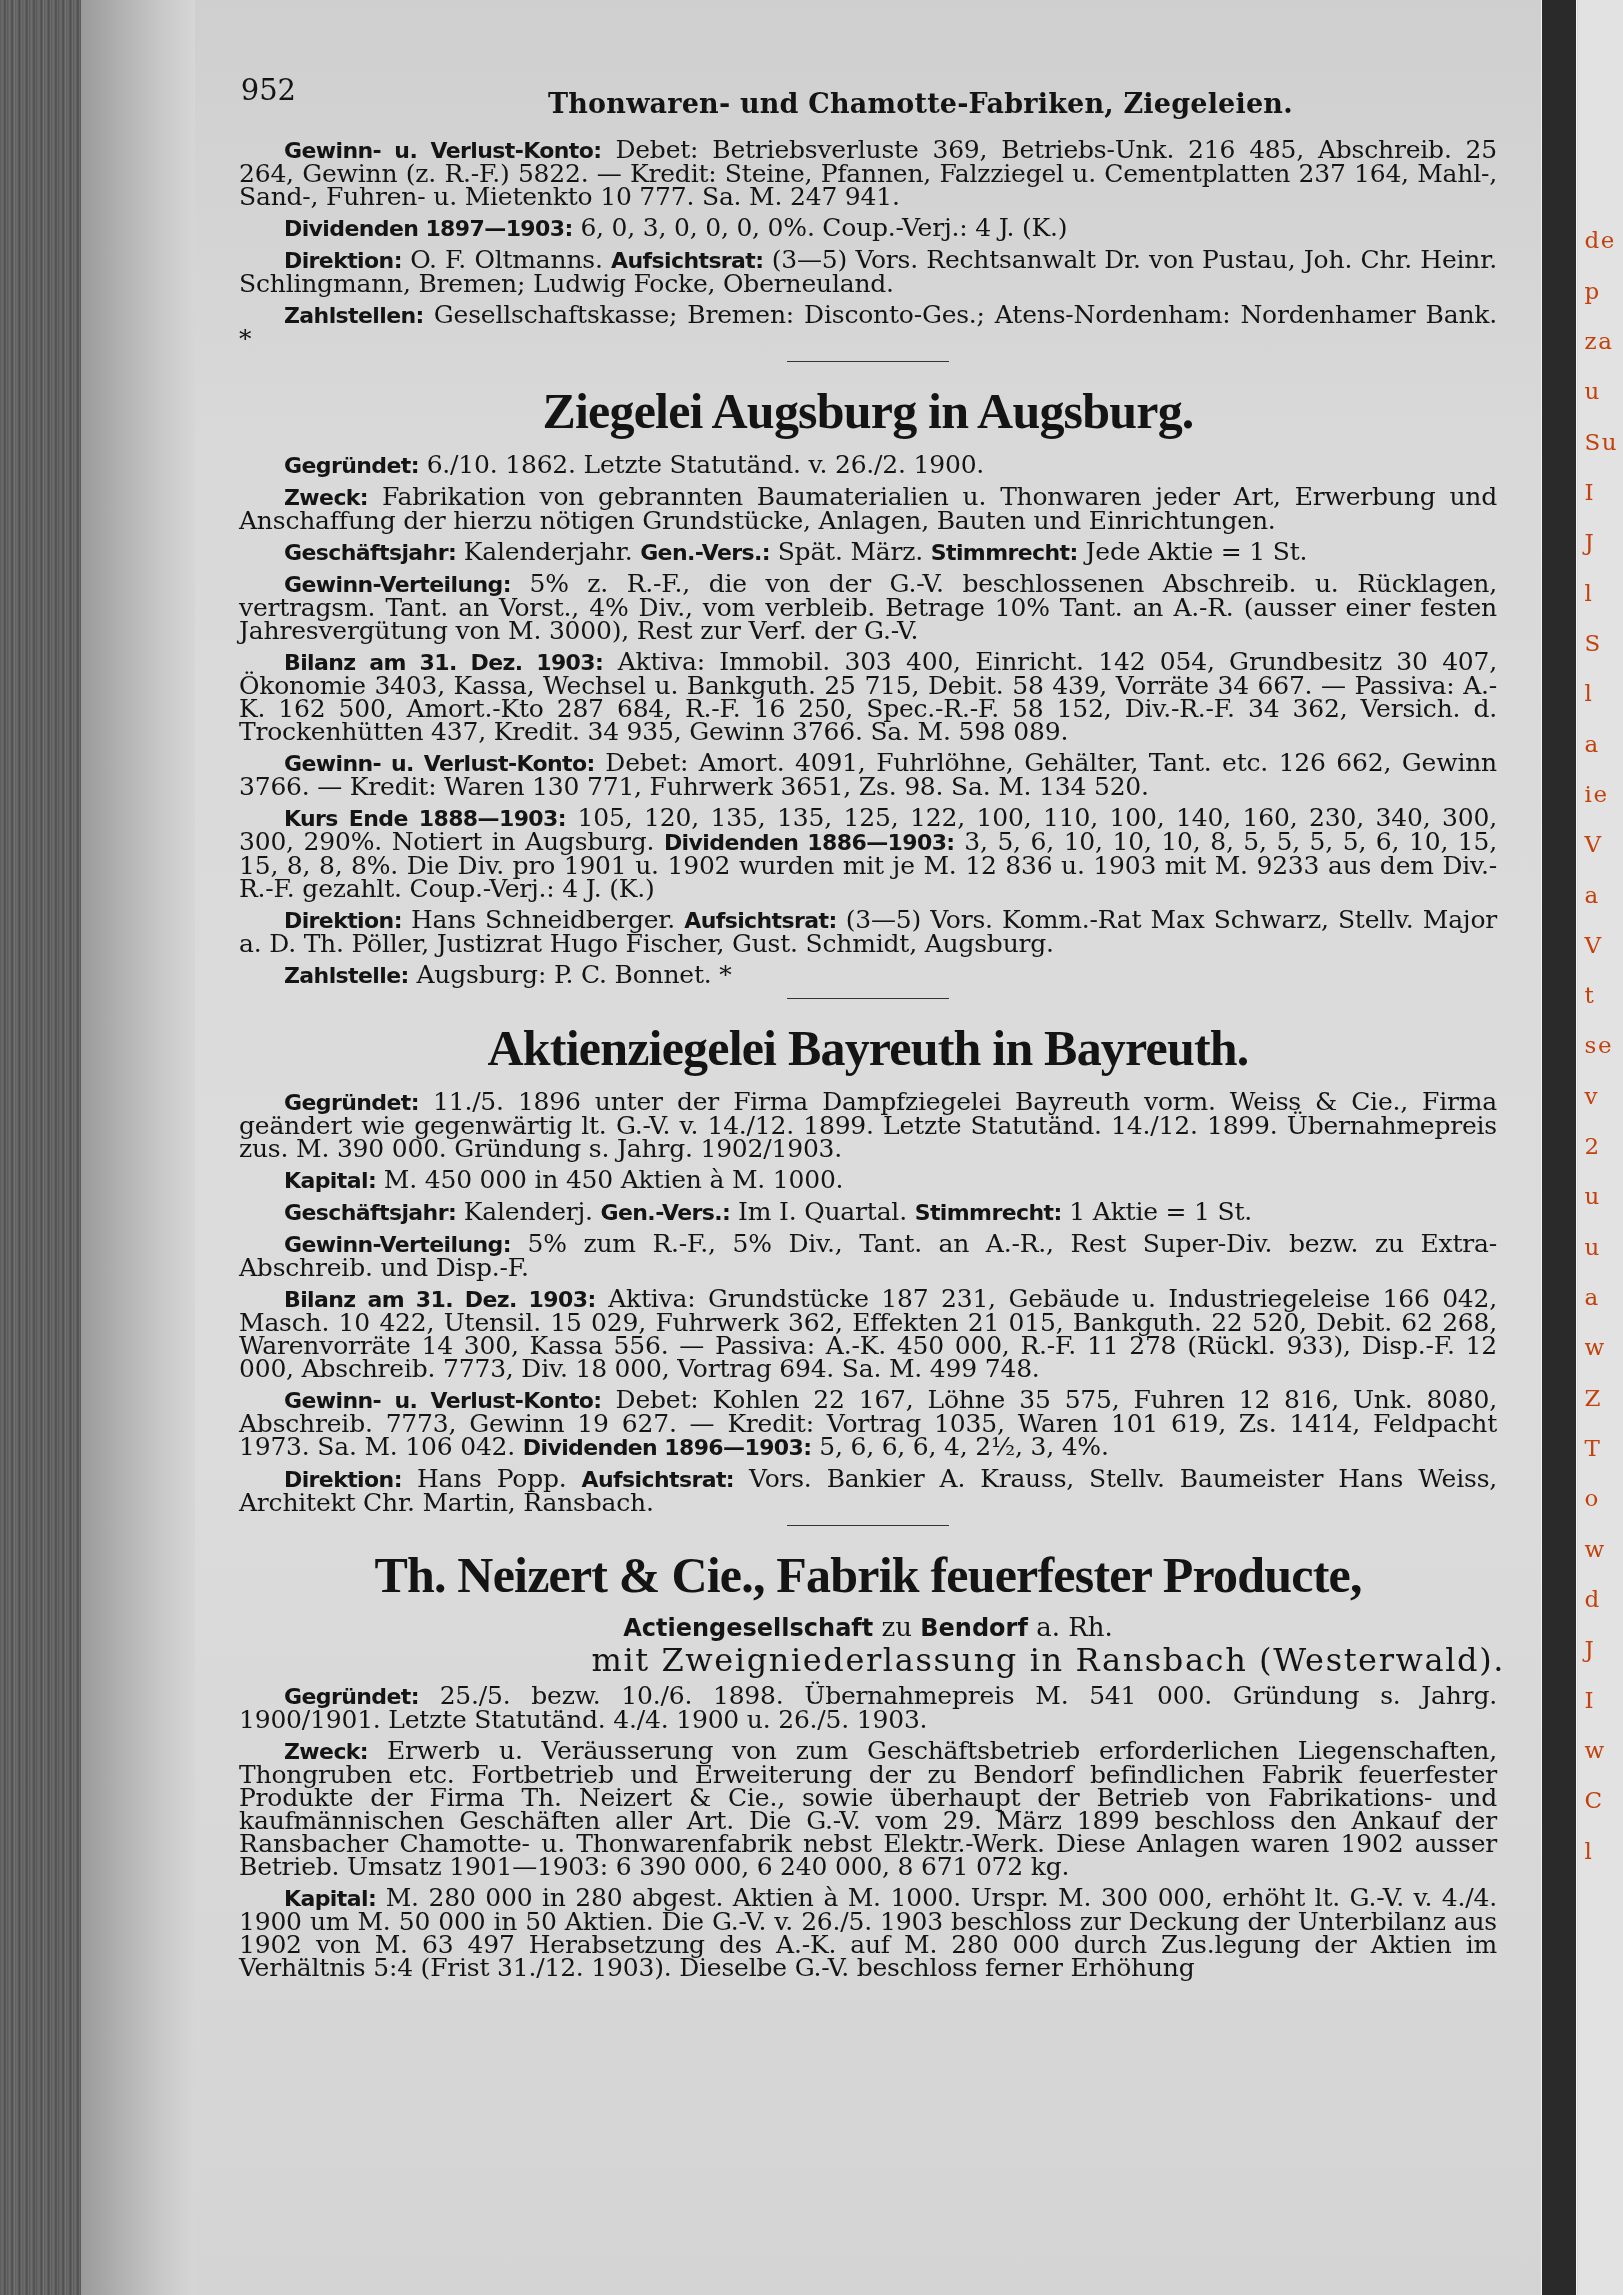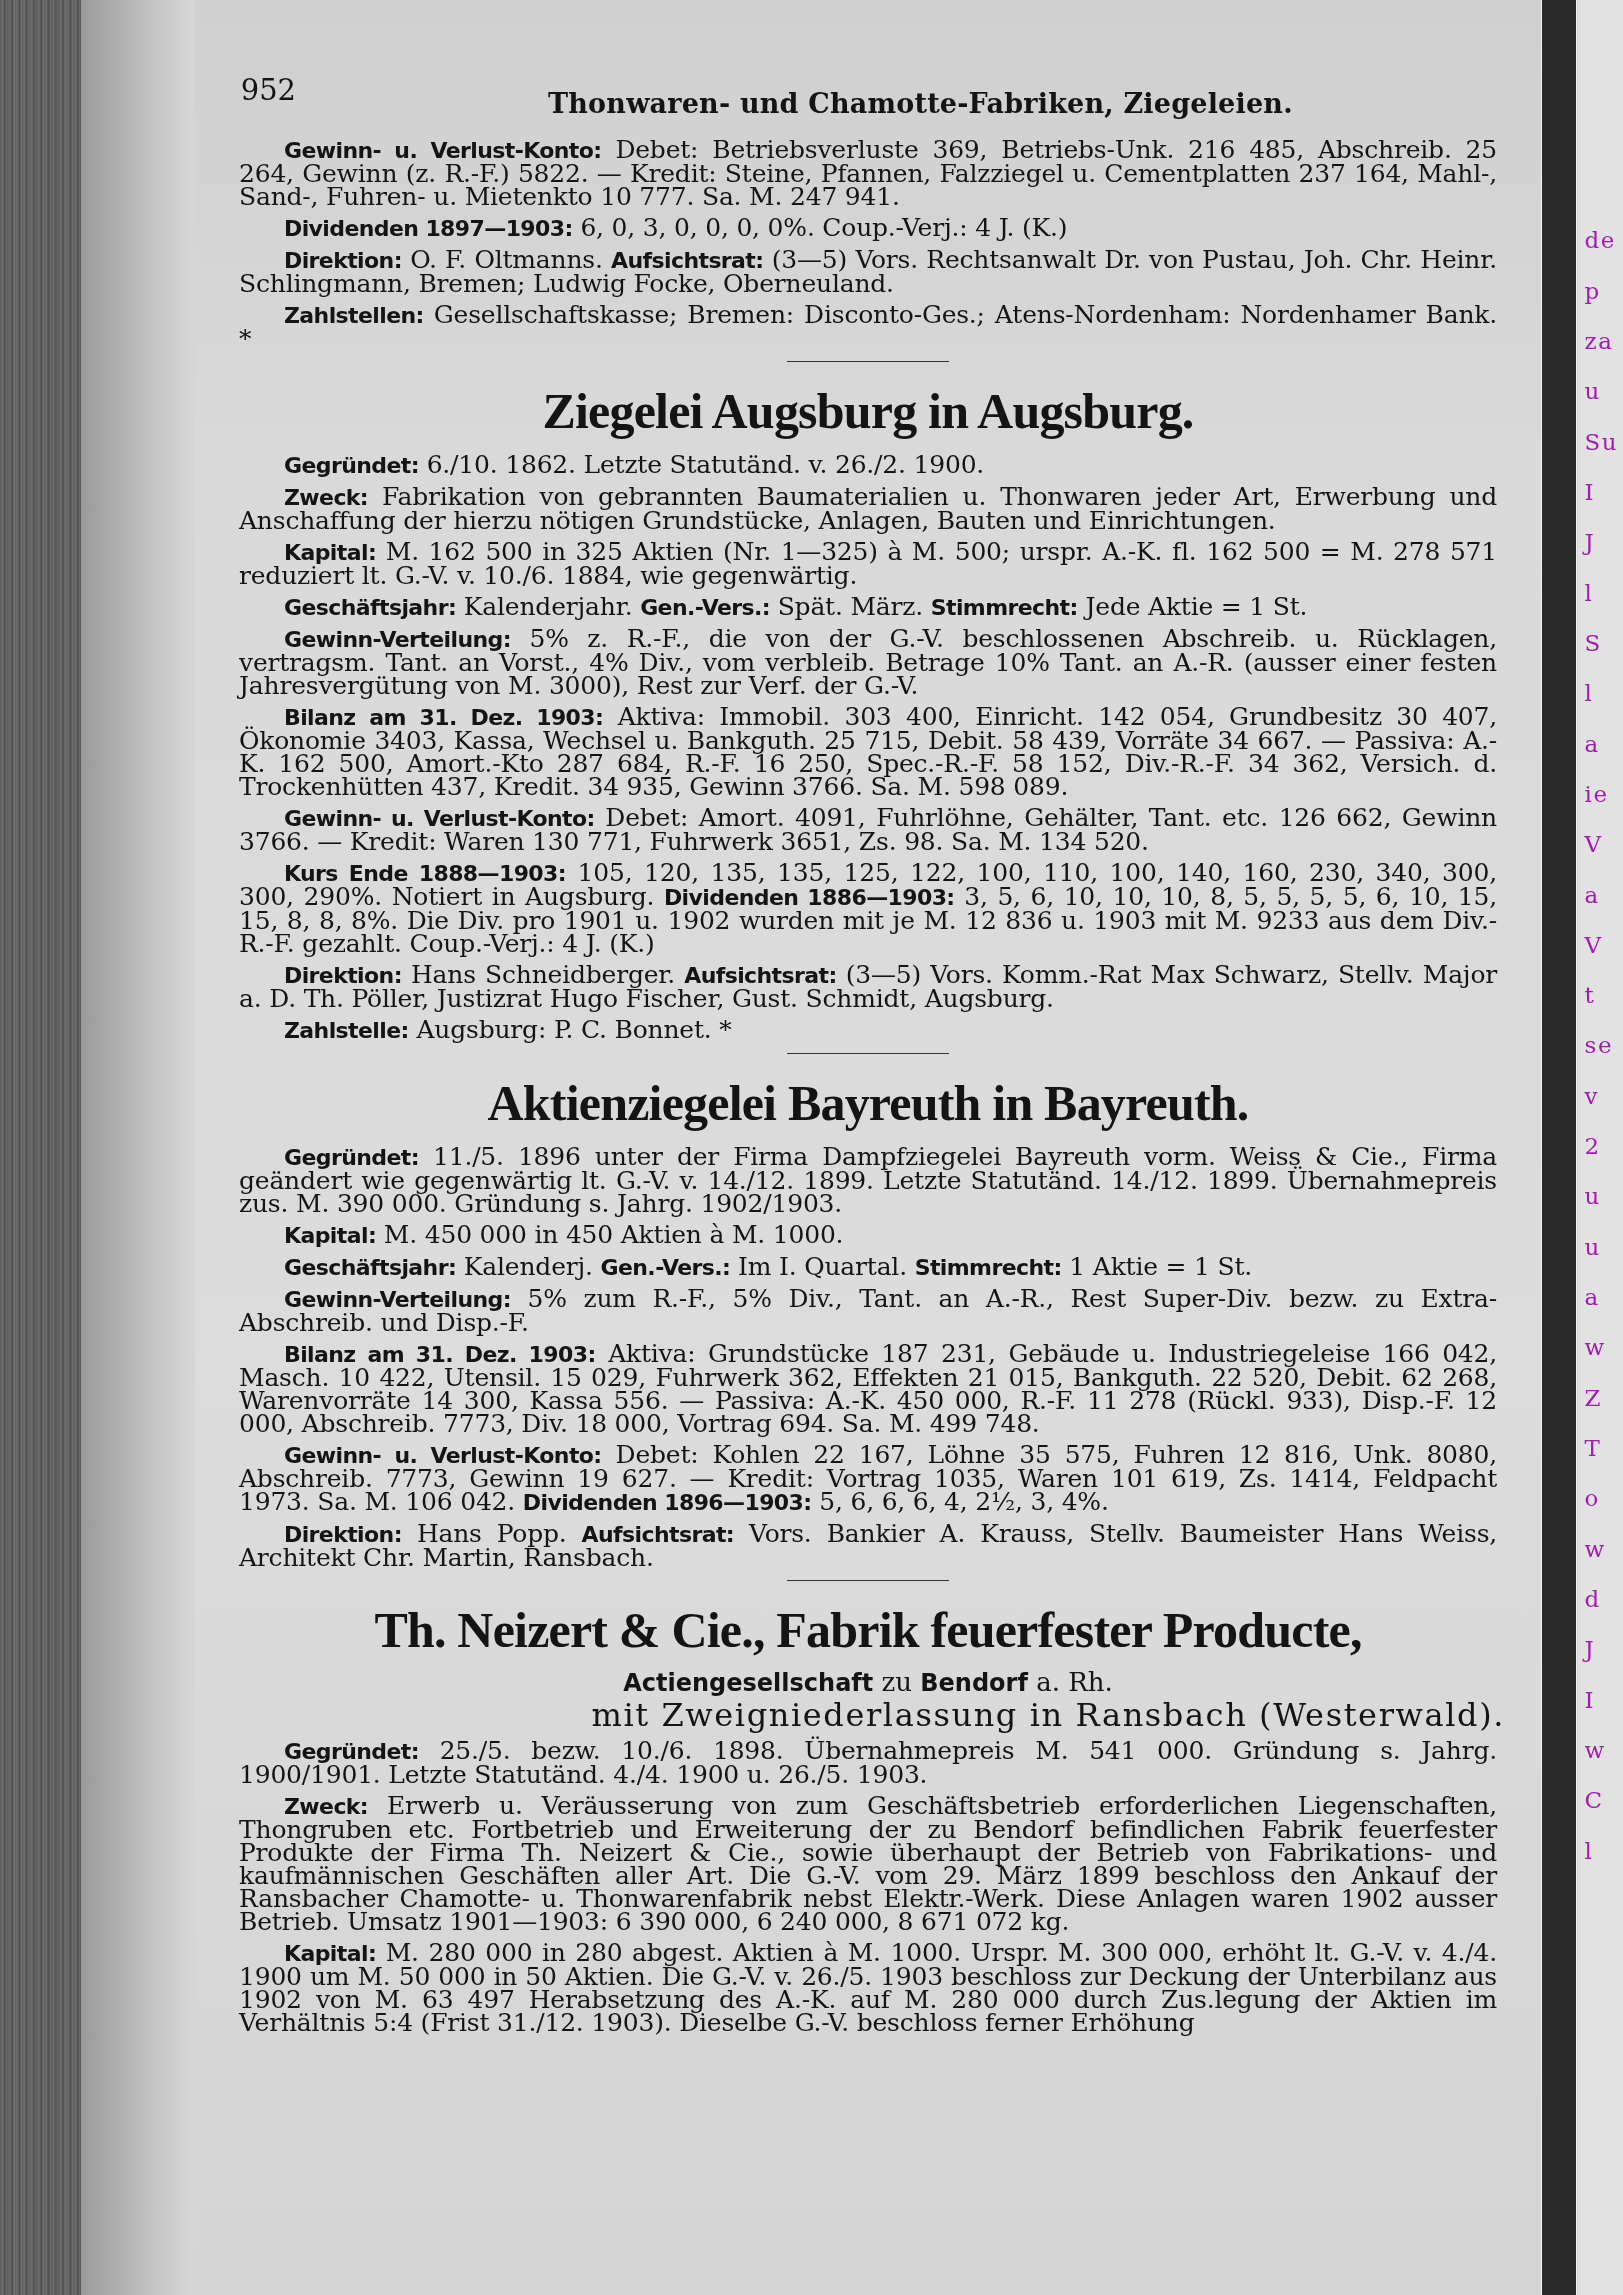--- a/index.html
+++ b/index.html
@@ -23,21 +23,21 @@
   }
   .gutter {
     position: absolute; left: 1541px; top: 0; width: 34px; height: 2295px;
     background: #2a2a2a; border-left: 1.6px solid #f2f2f2; border-right: 1.6px solid #f2f2f2;
   }
   .next-page {
     position: absolute; left: 1578px; top: 0; width: 45px; height: 2295px;
     background: #e2e2e2; overflow: hidden;
   }
   .next-page span {
-    position: absolute; left: 6.5px; font-size: 23px; color: #a21caf;
+    position: absolute; left: 6.5px; font-size: 23px; color: #c2410c;
     white-space: nowrap; letter-spacing: 1.6px;
   }
   .content {
     position: absolute; left: 231px; top: 73px; width: 1274px;
   }
   .running-head {
     position: relative; height: 57px; font-size: 27px;
   }
   .page-number { position: absolute; left: 9.7px; top: 0; font-size: 29px; }
   .running-title { position: absolute; left: 317px; top: 14.6px; letter-spacing: 0.2px; font-weight: bold; }
@@ -113,21 +113,20 @@
       <p class="para"><span class="lbl">Direktion:</span><span> O. F. Oltmanns. </span><span class="lbl">Aufsichtsrat:</span><span> (3—5) Vors. Rechtsanwalt Dr. von Pustau, Joh. Chr. Heinr. Schlingmann, Bremen; Ludwig Focke, Oberneuland.</span></p>
       <p class="para"><span class="lbl">Zahlstellen:</span><span> Gesellschaftskasse; Bremen: Disconto-Ges.; Atens-Nordenham: Nordenhamer Bank. *</span></p>
     </div>
 
   <div id="entries">
       <div class="section">
         <div class="rule"></div>
         <div class="company-title">Ziegelei Augsburg in Augsburg.</div>
         <p class="para"><span class="lbl">Gegründet:</span><span> 6./10. 1862. Letzte Statutänd. v. 26./2. 1900.</span></p>
         <p class="para"><span class="lbl">Zweck:</span><span> Fabrikation von gebrannten Baumaterialien u. Thonwaren jeder Art, Erwerbung und Anschaffung der hierzu nötigen Grundstücke, Anlagen, Bauten und Einrichtungen.</span></p>
-        <p class="para"><span class="lbl">Kapital:</span><span> M. 162 500 in 325 Aktien (Nr. 1—325) à M. 500; urspr. A.-K. fl. 162 500 = M. 278 571 reduziert lt. G.-V. v. 10./6. 1884, wie gegenwärtig.</span></p>
         <p class="para"><span class="lbl">Geschäftsjahr:</span><span> Kalenderjahr. </span><span class="lbl">Gen.-Vers.:</span><span> Spät. März. </span><span class="lbl">Stimmrecht:</span><span> Jede Aktie = 1 St.</span></p>
         <p class="para"><span class="lbl">Gewinn-Verteilung:</span><span> 5% z. R.-F., die von der G.-V. beschlossenen Abschreib. u. Rücklagen, vertragsm. Tant. an Vorst., 4% Div., vom verbleib. Betrage 10% Tant. an A.-R. (ausser einer festen Jahresvergütung von M. 3000), Rest zur Verf. der G.-V.</span></p>
         <p class="para"><span class="lbl">Bilanz am 31. Dez. 1903:</span><span> Aktiva: Immobil. 303 400, Einricht. 142 054, Grundbesitz 30 407, Ökonomie 3403, Kassa, Wechsel u. Bankguth. 25 715, Debit. 58 439, Vorräte 34 667. — Passiva: A.-K. 162 500, Amort.-Kto 287 684, R.-F. 16 250, Spec.-R.-F. 58 152, Div.-R.-F. 34 362, Versich. d. Trockenhütten 437, Kredit. 34 935, Gewinn 3766. Sa. M. 598 089.</span></p>
         <p class="para"><span class="lbl">Gewinn- u. Verlust-Konto:</span><span> Debet: Amort. 4091, Fuhrlöhne, Gehälter, Tant. etc. 126 662, Gewinn 3766. — Kredit: Waren 130 771, Fuhrwerk 3651, Zs. 98. Sa. M. 134 520.</span></p>
         <p class="para"><span class="lbl">Kurs Ende 1888—1903:</span><span> 105, 120, 135, 135, 125, 122, 100, 110, 100, 140, 160, 230, 340, 300, 300, 290%. Notiert in Augsburg. </span><span class="lbl">Dividenden 1886—1903:</span><span> 3, 5, 6, 10, 10, 10, 8, 5, 5, 5, 5, 6, 10, 15, 15, 8, 8, 8%. Die Div. pro 1901 u. 1902 wurden mit je M. 12 836 u. 1903 mit M. 9233 aus dem Div.-R.-F. gezahlt. Coup.-Verj.: 4 J. (K.)</span></p>
         <p class="para"><span class="lbl">Direktion:</span><span> Hans Schneidberger. </span><span class="lbl">Aufsichtsrat:</span><span> (3—5) Vors. Komm.-Rat Max Schwarz, Stellv. Major a. D. Th. Pöller, Justizrat Hugo Fischer, Gust. Schmidt, Augsburg.</span></p>
         <p class="para"><span class="lbl">Zahlstelle:</span><span> Augsburg: P. C. Bonnet. *</span></p>
       </div>
       <div class="section">
         <div class="rule"></div>

